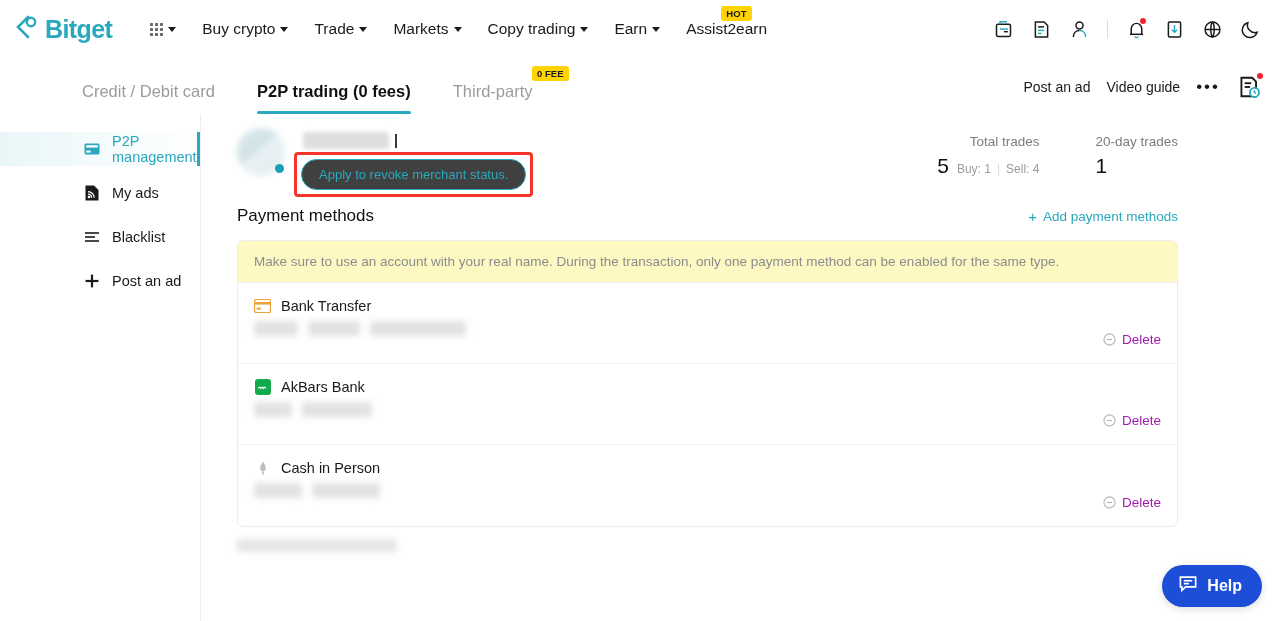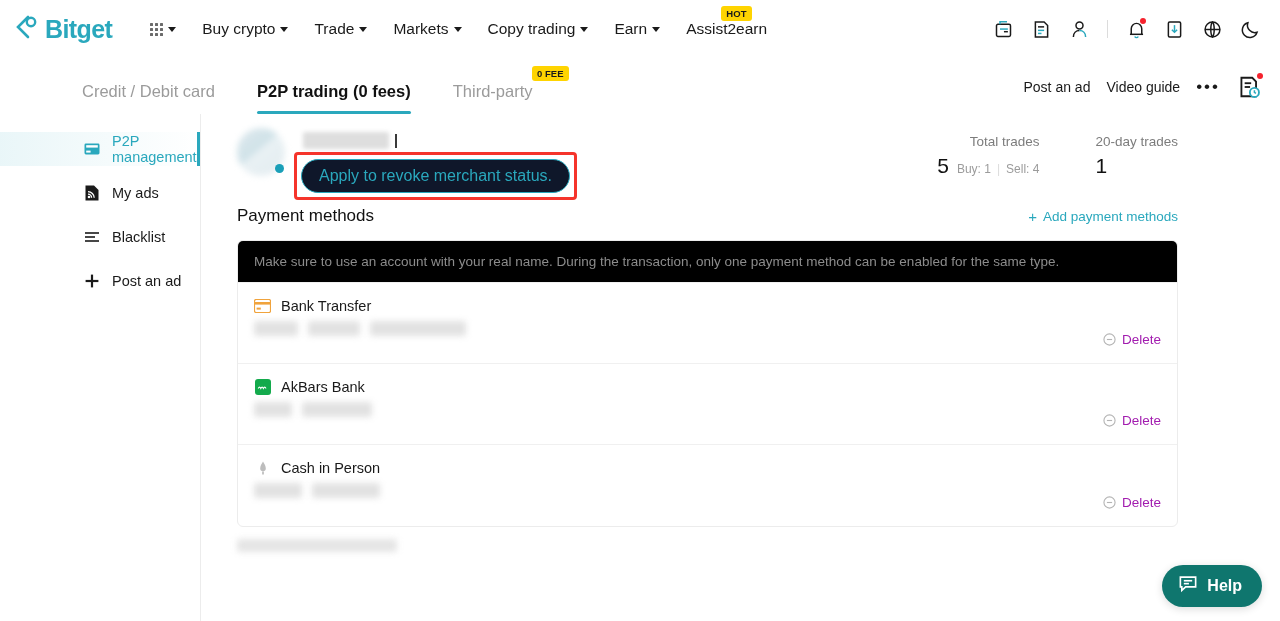--- a/index.html
+++ b/index.html
@@ -104,58 +104,58 @@
   .profile-col { margin-left: 12px; position: relative; }
   .blur-name { width: 86px; height: 17px; background: #dedede; filter: blur(2.2px); border-radius: 2px; margin: 4px 0 0 6px; }
   .name-caret { position:absolute; left: 98px; top: 6px; width: 2px; height: 14px; background: #3a3a3a; }
 
   .revoke-box {
     position: absolute; left: 57px; top: 24px;
     border: 3px solid #f5342b; border-radius: 4px; padding: 4px;
   }
   .revoke-btn {
     border: 1px solid #2aa8bd; border-radius: 18px;
-    color: #2aa8bd; background: #0f172a; font-size: 16px;
+    color: #2aa8bd; background: #404040; font-size: 13px;
     padding: 7px 17px; cursor: pointer; white-space: nowrap;
     font-family: "Liberation Sans", sans-serif;
   }
 
   .stats { position: absolute; right: 0; top: 6px; display: flex; gap: 56px; text-align: right; }
   .stat-label { font-size: 13.5px; color: #7c7c7c; margin-bottom: 5px; white-space: nowrap; }
   .stat-main { font-size: 21px; color: #111; display: flex; align-items: baseline; gap: 8px; }
   .stat-sub { font-size: 12px; color: #9b9b9b; display: flex; align-items: center; gap: 6px; }
   .stat-sep { color: #dcdcdc; }
 
   .pm-head { display: flex; align-items: center; }
   .pm-title { font-size: 17px; color: #111; }
   .pm-add { margin-left: auto; color: #2aa8bd; font-size: 13.5px; cursor: pointer; display: flex; align-items: center; gap: 6px; }
   .plus { font-size: 15px; line-height: 1; }
 
   .pm-card { margin-top: 14px; border: 1px solid #ececec; border-radius: 6px; overflow: hidden; background: #fff; }
-  .pm-notice { background: #000000; padding: 13px 16px; font-size: 13.5px; color: #8c8c8c; border-bottom: 1px solid #f0f0f0; }
+  .pm-notice { background: #fef9c3; padding: 13px 16px; font-size: 13.5px; color: #8c8c8c; border-bottom: 1px solid #f0f0f0; }
   .pm-row { padding: 14px 16px 16px 16px; border-bottom: 1px solid #f0f0f0; position: relative; min-height: 81px; }
   .pm-row:last-child { border-bottom: none; }
   .pm-row-head { display: flex; align-items: center; gap: 10px; }
   .pm-ico { width: 17px; height: 17px; display:flex; align-items:center; justify-content:center; flex-shrink: 0; }
   .pm-name { font-size: 14.5px; color: #1a1a1a; }
   .blur-lines { margin-top: 7px; display: flex; gap: 10px; }
   .bl { height: 15px; background: #e2e2e2; filter: blur(3px); border-radius: 2px; }
   .delete-btn {
     position: absolute; right: 16px; bottom: 16px;
     display: flex; align-items: center; gap: 6px;
     color: #a21caf; font-size: 13.5px; cursor: pointer;
   }
 
   .cut-row { padding: 12px 16px 0 0; }
   .cut-blur { height: 13px; width: 160px; background: #dcdcdc; filter: blur(3px); border-radius: 2px; opacity: .75; }
 
   
   .help-btn {
     position: fixed; right: 18px; bottom: 14px;
-    background: #0f766e; color: #fff; border-radius: 24px;
+    background: #1d4ed8; color: #fff; border-radius: 24px;
     height: 42px; padding: 0 20px 0 16px;
     display: flex; align-items: center; gap: 9px;
     font-size: 16px; font-weight: bold; cursor: pointer;
     box-shadow: 0 2px 8px rgba(0,0,0,0.14);
   }
 </style>
 </head>
 <body>
 
 <div class="topnav">

